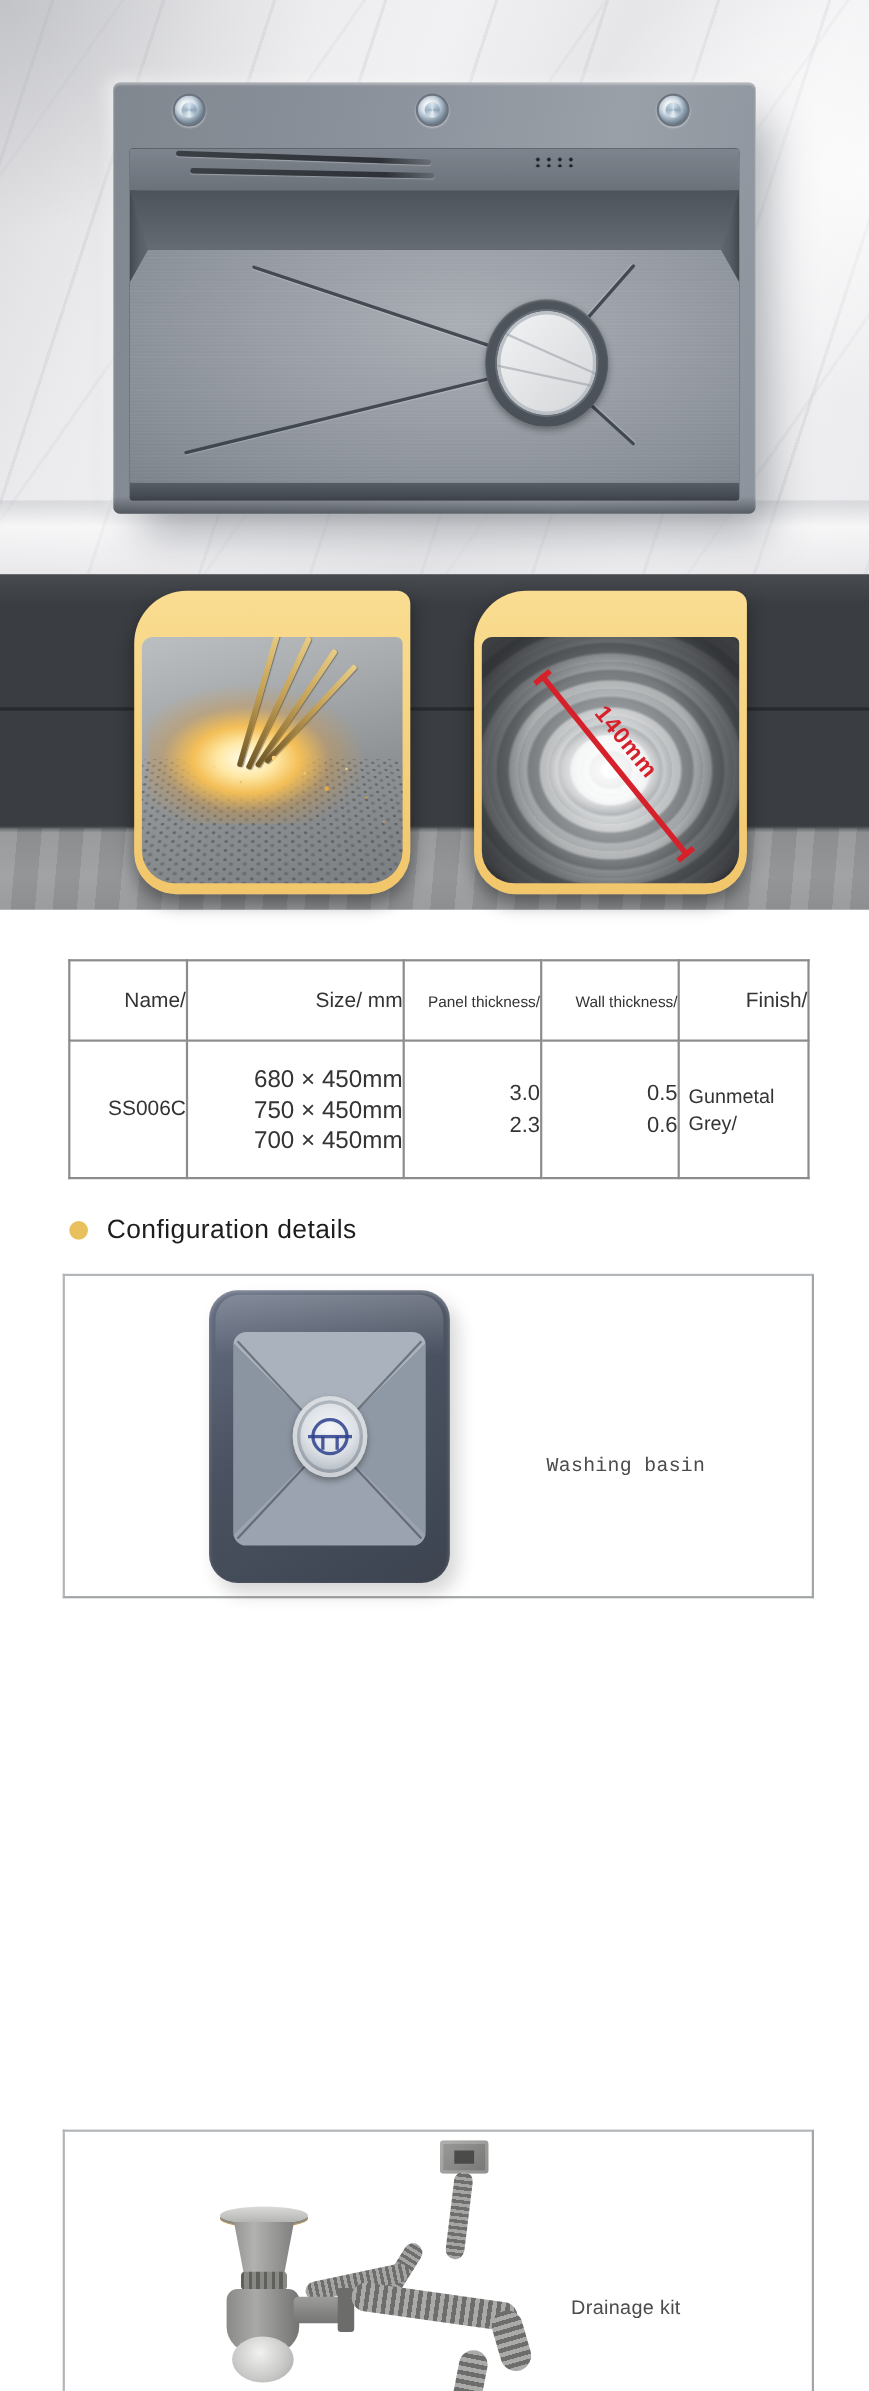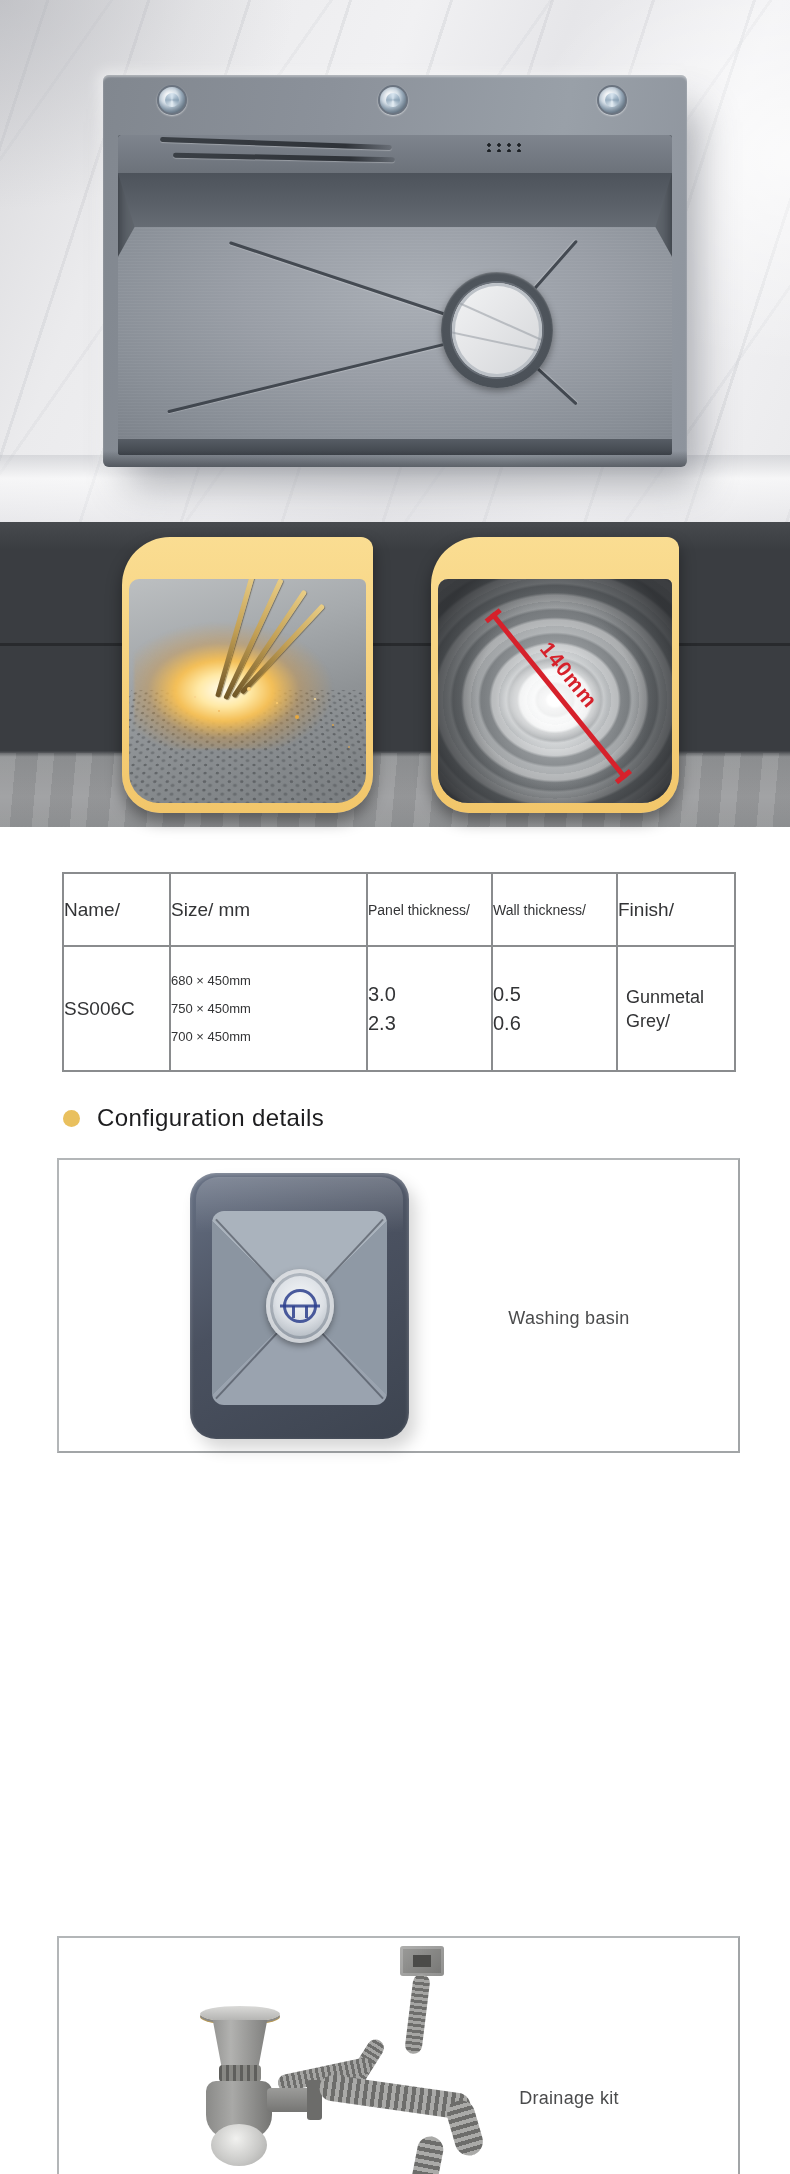--- a/index.html
+++ b/index.html
@@ -138,46 +138,46 @@
     transform:rotate(51deg); transform-origin:0 50%; }
   .dim-line .bar { position:absolute; inset:0; }
   .dim-line .cap { position:absolute; width:5px; height:18px; top:-6.5px; }
   .dim-line .cap-start { left:0; } .dim-line .cap-end { right:0; }
   .dim-label { position:absolute; left:92px; top:84px; transform:rotate(51deg);
     font-size:21px; font-weight:bold; letter-spacing:1px; }
 
   
   table.spec { position:absolute; left:62px; top:872px; width:672px; height:198px;
     border-collapse:collapse; table-layout:fixed; color:#333436; }
-  table.spec th, table.spec td { border:2px solid #8a8c8e; text-align:left; vertical-align:middle;
+  table.spec th, table.spec td { border:2px solid #8a8c8e; text-align:right; vertical-align:middle;
     font-weight:normal; }
   table.spec tr.hdr { height:73px; }
   table.spec tr.body { height:125px; }
   .h-name, .h-finish { font-size:19px; }
   .h-size { font-size:19px;margin-left:33px; }
   .h-small { font-size:14px; }
   .c-name { font-size:19px; }
-  .c-sizes { font-size:13px; line-height:28px; }
+  .c-sizes { font-size:22px; line-height:28px; }
   .c-num { font-size:20px; line-height:29px;border-radius:32px; }
   .c-finish { font-size:18px; line-height:24px; text-align:left !important; padding-left:8px; }
 
   
   .config-head { position:absolute; left:63px; top:1104px; display:flex; align-items:center; gap:17px; }
   .bullet-dot { width:17px; height:17px; border-radius:50%; }
   .config-title { font-size:24px; font-weight:500; color:#1d1d1f; letter-spacing:.4px; }
 
   
   .config-box { position:absolute; left:57px; width:683px; background:#fff;
     border:2px solid #b3b6b8; border-right-color:#a2a5a7; border-bottom-color:#a2a5a7; }
   .box-1 { top:1158px; height:295px; }
   .box-2 { top:1495px; height:290px; }
   .box-3 { top:1936px; height:353px; }
   .box-label { position:absolute; left:388px; top:150px; width:244px; text-align:center;
     font-size:18px; color:#4a4b4c; letter-spacing:.3px; }
-  .box-1 .box-label { top:148px; }
+  .box-1 .box-label { top:163px;font-family:Liberation Mono, monospace; }
 
   
   .basin { position:absolute; left:131px; top:13px; width:219px; height:266px; border-radius:26px;
     background:linear-gradient(150deg,#667083 0%,#4a5160 45%,#3d4450 100%);
     box-shadow:inset 0 2px 4px rgba(255,255,255,.28), 7px 10px 16px rgba(0,0,0,.16); }
   .basin::before { content:""; position:absolute; left:6px; right:6px; top:4px; height:56px;
     border-radius:22px 22px 0 0;
     background:linear-gradient(180deg, rgba(255,255,255,.2), rgba(255,255,255,0)); }
   .basin-floor { position:absolute; left:22px; right:22px; top:38px; bottom:34px; border-radius:12px; overflow:hidden;
     background:conic-gradient(from 45deg at 50% 50%, #8f99a5 0 90deg, #9aa3af 90deg 180deg, #8b95a1 180deg 270deg, #aab3bd 270deg 360deg); }

